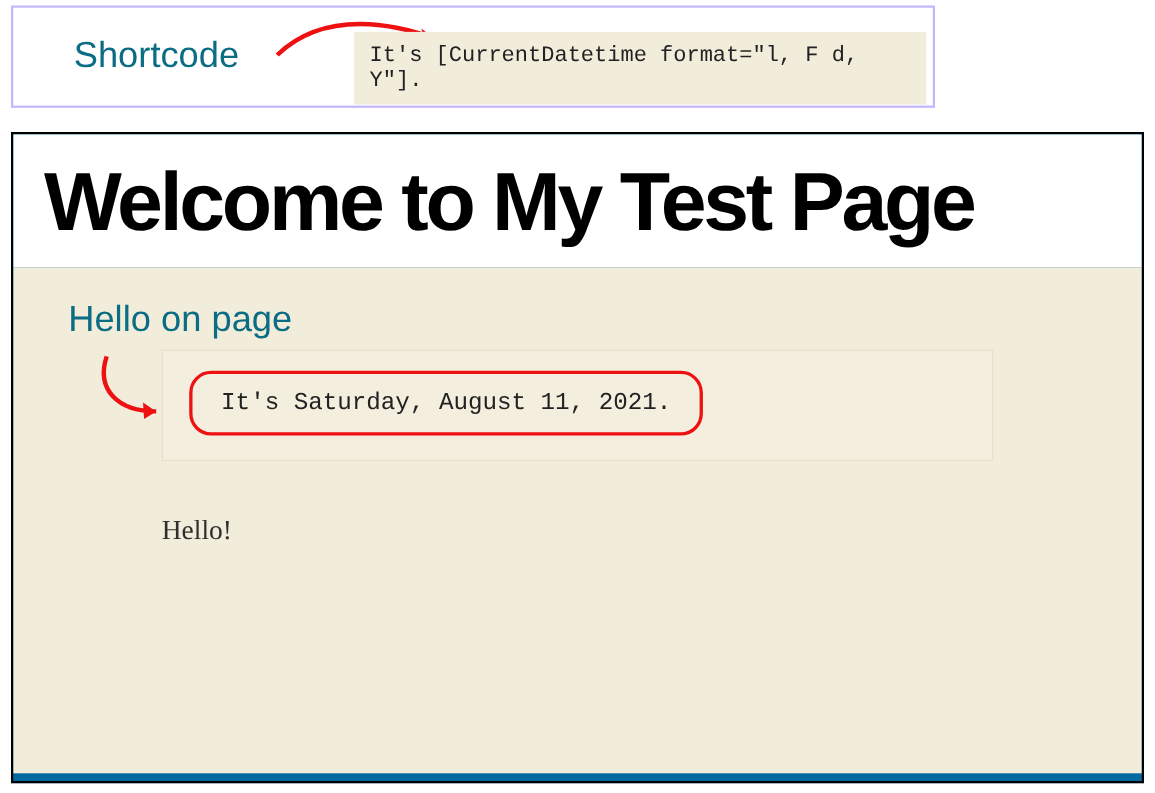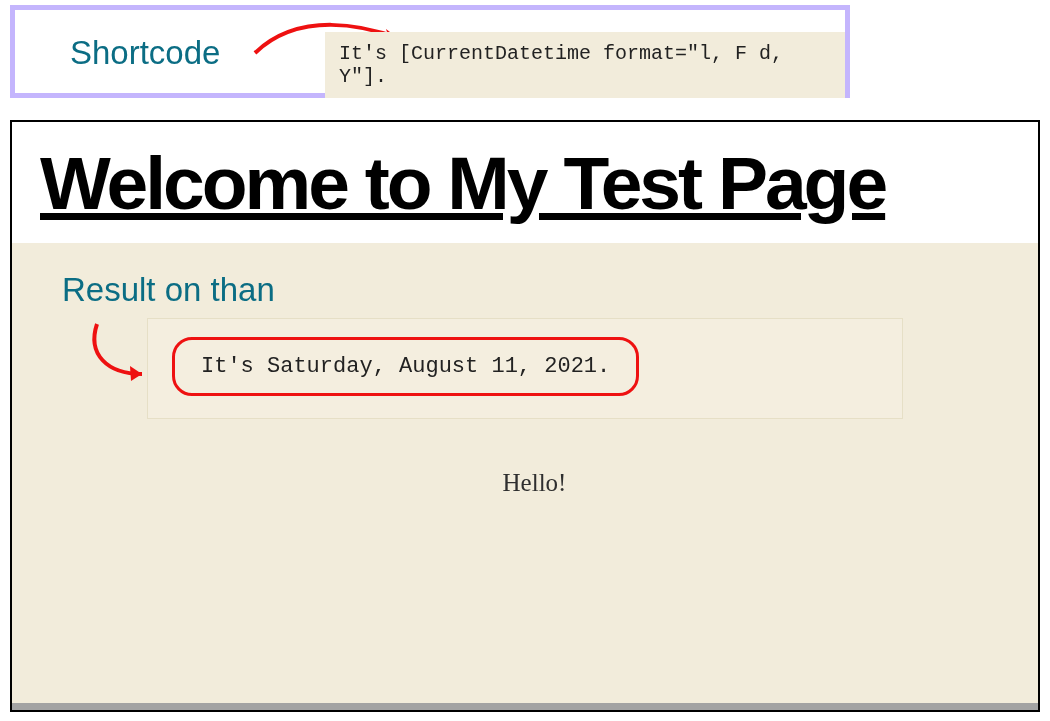--- a/index.html
+++ b/index.html
@@ -13,21 +13,21 @@
   }
 
   
   .panel-top {
     position: absolute;
     top: 5px;
     left: 10px;
     width: 840px;
     height: 93px;
     background: #ffffff;
-    border: 5px solid #c4b5fd;
+    border: 2px solid #c4b5fd;
     padding-left: 36px;
   }
   .shortcode-label {
     position: absolute;
     top: 24px;
     left: 55px;
     font-size: 33px;
     color: #0b6d84;
     font-weight: 400;
   }
@@ -51,23 +51,22 @@
   }
 
   
   .panel-bottom {
     position: absolute;
     top: 120px;
     left: 10px;
     width: 1030px;
     height: 592px;
     border: 2px solid #000;
-    background: #a3a3a3;
+    background: #0369a1;
     overflow: hidden;
-    text-decoration: underline;
   }
   .page-title {
     font-size: 75px;
     font-weight: 800;
     letter-spacing: -3px;
     line-height: 1;
     color: #000;
     padding: 24px 28px 22px 28px;
     background: #ffffff;
     font-family: -apple-system, "Helvetica Neue", Helvetica, Arial, sans-serif;
@@ -115,39 +114,39 @@
   .body-text {
     position: absolute;
     top: 220px;
     left: 135px;
     width: 775px;
     font-family: Georgia, "Times New Roman", serif;
     font-size: 25px;
     line-height: 1.6;
     color: #2f2f2f;
   }
-  .body-text p { margin-bottom: 28px; text-align: center; }
+  .body-text p { margin-bottom: 28px; }
 </style>
 </head>
 <body>
 
 <div class="panel-top">
   <div class="shortcode-label">Shortcode</div>
   <svg class="shortcode-arrow" viewBox="0 0 165 40">
     <path d="M 5 35 C 50 -8, 115 8, 148 20" stroke="#e11" stroke-width="4" fill="none"></path>
     <polygon points="148,20 136,11 140,24" fill="#e11"></polygon>
   </svg>
   <div class="codebox">It's [CurrentDatetime format="l, F d, Y"].</div>
 </div>
 
 <div class="panel-bottom">
   <h1 class="page-title">Welcome to My Test Page</h1>
 
   <div class="page-body">
-    <div class="result-label">Result on than</div>
+    <div class="result-label">Hello on page</div>
 
     <svg class="result-arrow" viewBox="0 0 80 70">
       <path d="M 15 5 C 5 35, 25 55, 60 55" stroke="#e11" stroke-width="4" fill="none"></path>
       <polygon points="60,55 48,47 49,62" fill="#e11"></polygon>
     </svg>
 
     <div class="result-box-wrap">
       <span class="result-highlight">It's Saturday, August 11, 2021.</span>
     </div>
 

